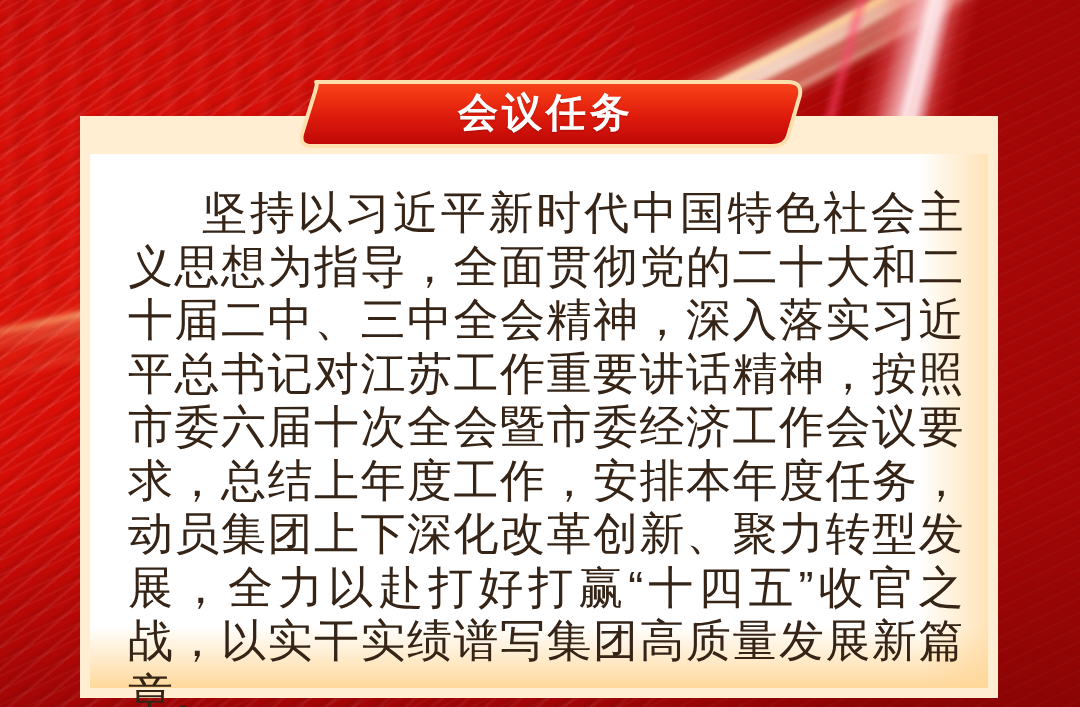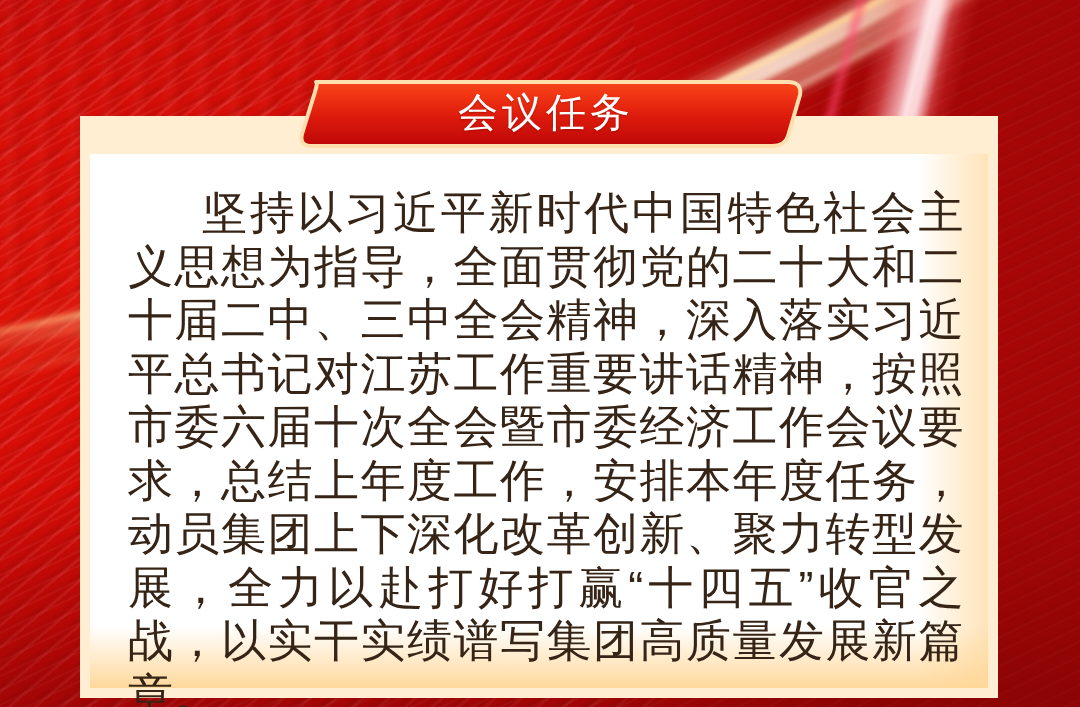--- a/index.html
+++ b/index.html
@@ -152,21 +152,21 @@
   }
   .banner svg { position: absolute; inset: 0; width: 100%; height: 100%; }
   .banner-label {
     position: absolute;
     inset: 0;
     display: flex;
     align-items: center;
     justify-content: center;
     color: #ffffff;
     font-size: 40px;
-    font-weight: 400;
+    font-weight: 700;
     letter-spacing: 4px;
     text-shadow: 0 1px 2px rgba(120,0,0,.45);
     padding-bottom: 2px;
   }
 
   
   .body-text {
     position: absolute;
     left: 128px; top: 186px;
     width: 836px;

